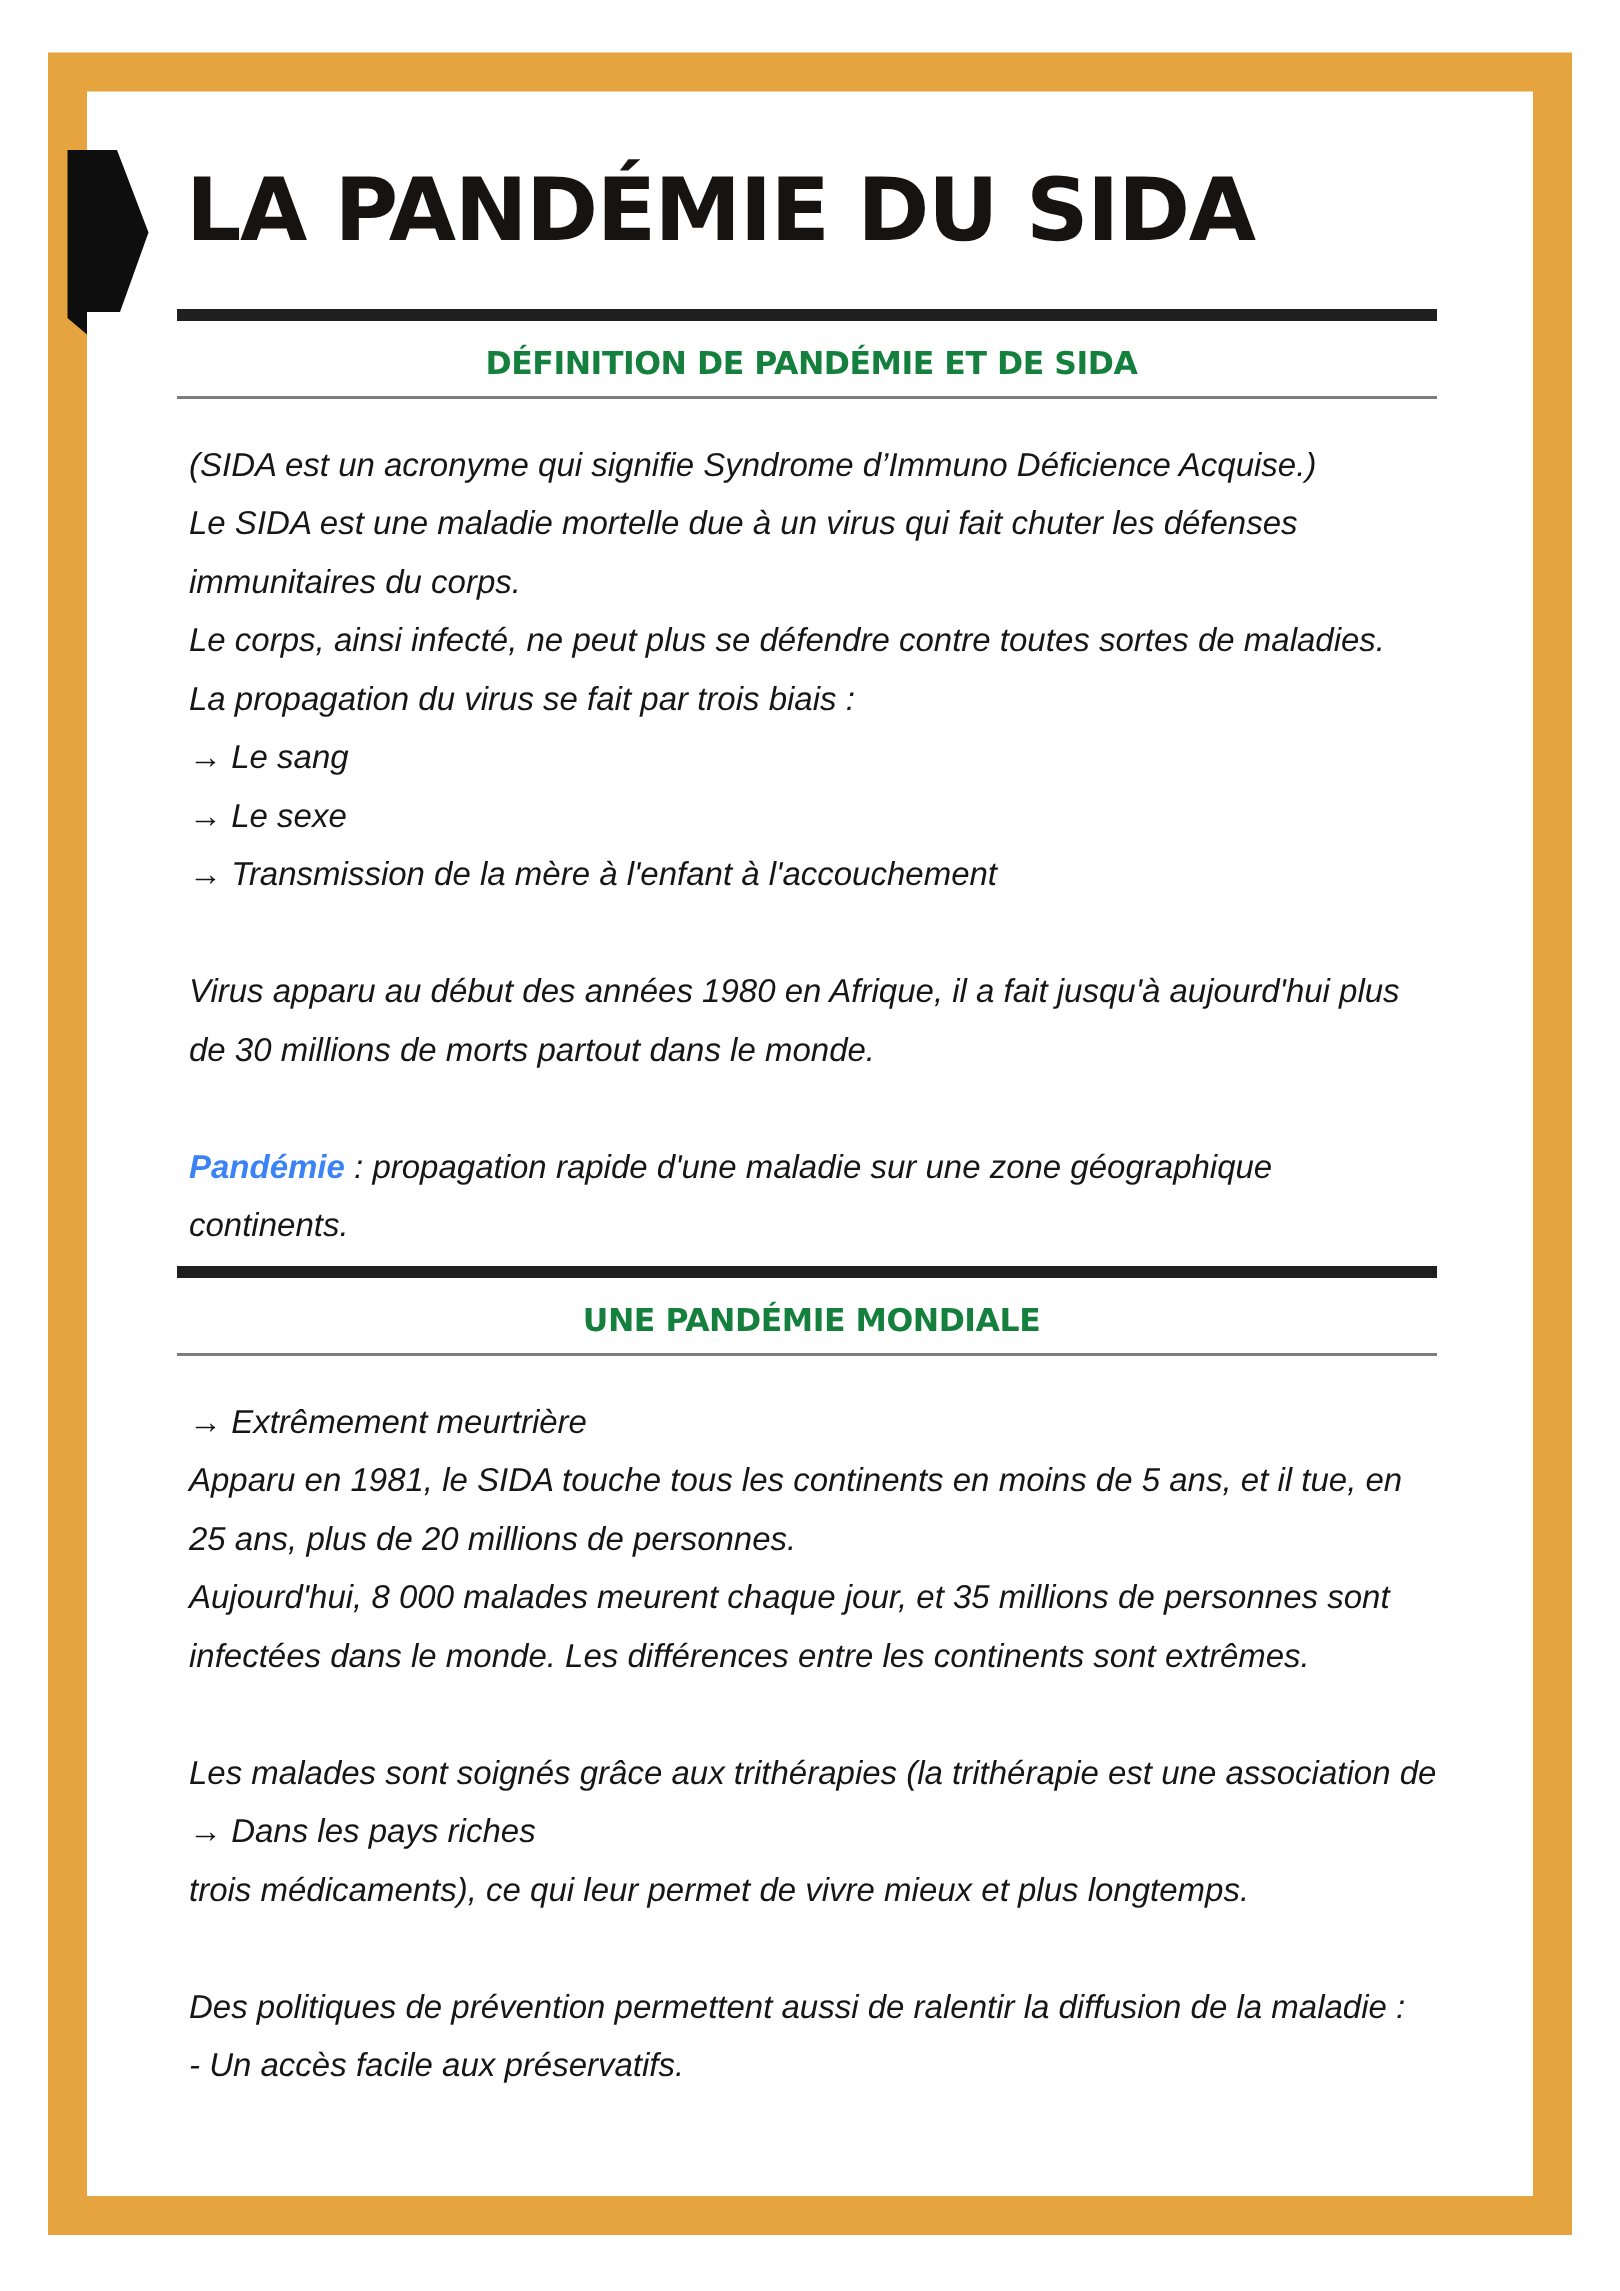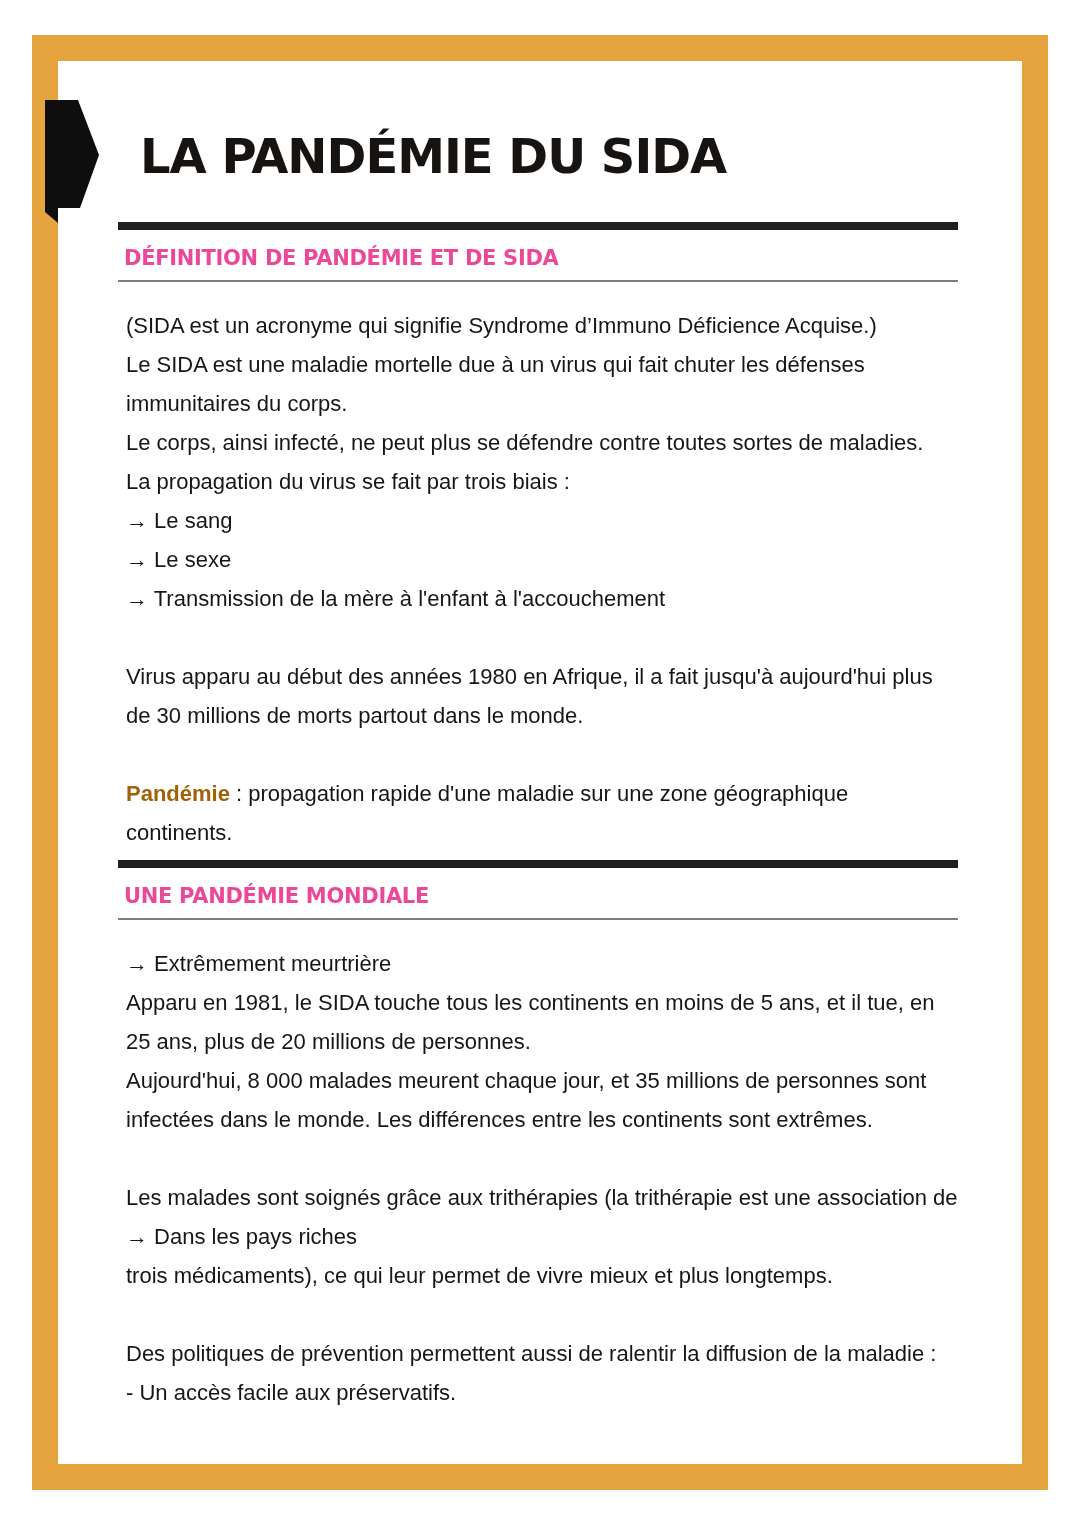--- a/index.html
+++ b/index.html
@@ -33,24 +33,24 @@
     z-index: 3;
   }
   .content {
     position: absolute;
     left: 118px;
     top: 60px;
     width: 840px;
     z-index: 2;
   }
   .page-title {
-    margin: 16px;
+    margin: 0;
     padding: 44px 0 0 6px;
     font-family: "DejaVu Sans", "Liberation Sans", sans-serif;
-    font-size: 48px;
+    font-size: 58px;
     line-height: 72px;
     font-weight: 800;
     letter-spacing: -1px;
     color: #171310;
     white-space: nowrap;
   }
   .rule-thick {
     height: 8px;
     background: #1f1f1f;
     margin-top: 30px;
@@ -58,44 +58,46 @@
   .rule-thick.second {
     margin-top: 8px;
   }
   .section-header {
     margin: 15px 0 0 6px;
     font-family: "DejaVu Sans", "Liberation Sans", sans-serif;
     font-size: 21px;
     line-height: 26px;
     font-weight: 700;
     letter-spacing: -0.3px;
-    color: #ec4899;
+    color: #15803d;
     white-space: nowrap;
+    text-align: center;
   }
   .rule-thin {
     height: 2px;
     background: #7d7d7d;
     margin-top: 9px;
   }
   .para {
     margin: 39px 0 0 0;
     padding-left: 8px;
+    font-style: italic;
   }
   .para.first {
     margin-top: 24px;
   }
   .line {
     font-size: 22px;
     line-height: 39px;
     white-space: nowrap;
     color: #161616;
   }
   .line b {
     font-weight: 700;
-    color: #a16207;
+    color: #3b82f6;
     text-align: right;
   }
 </style>
 </head>
 <body>
 
 <div class="page">
 
   <div class="frame"></div>
 

